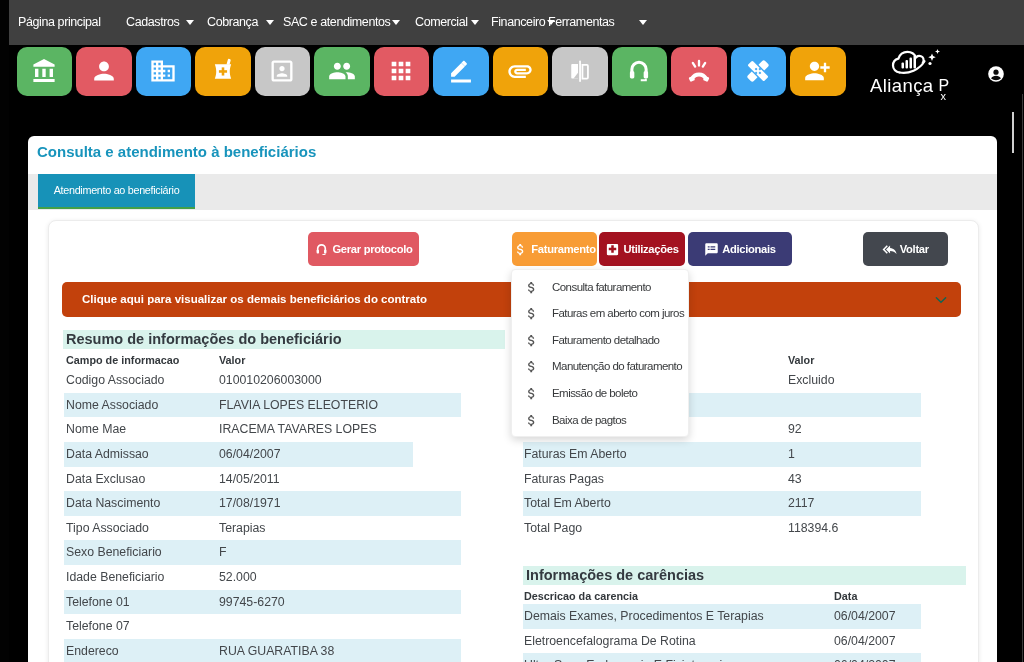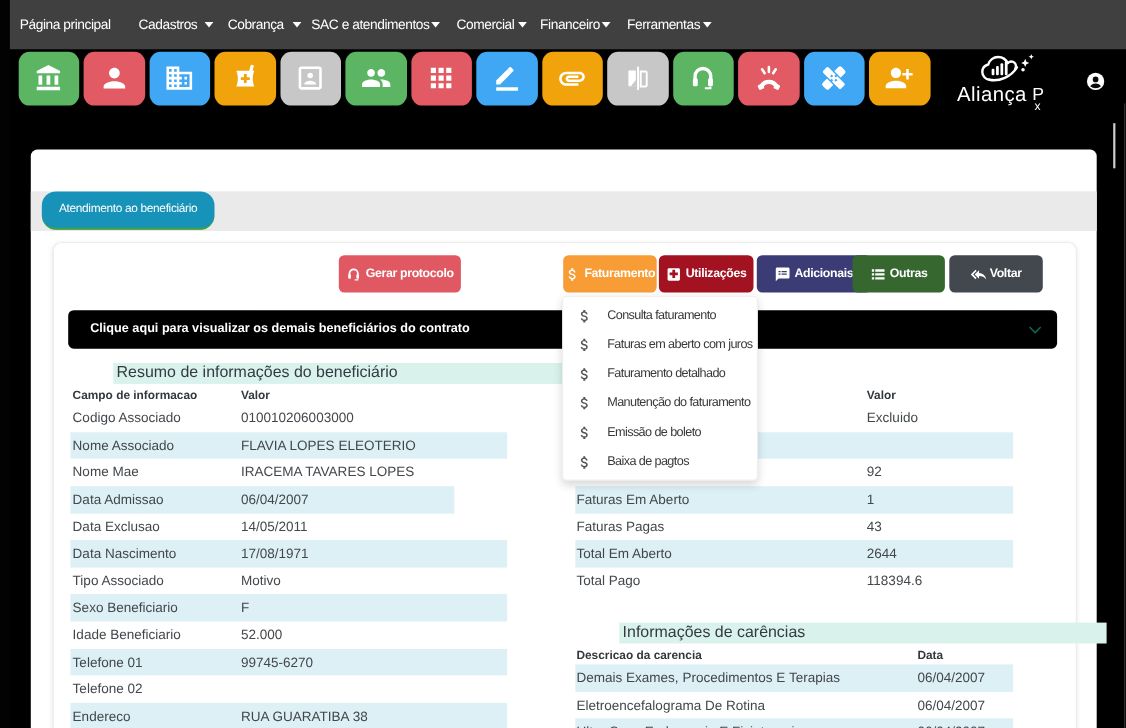--- a/index.html
+++ b/index.html
@@ -19,32 +19,32 @@
   .c-green{background:#5BB563;}
   .c-red{background:#E25A63;}
   .c-blue{background:#3FA7F3;}
   .c-orange{background:#F0A30A;}
   .c-gray{background:#C7C7C7;}
   
   #page{left:28px;top:135.5px;width:968.5px;height:526.5px;background:#fff;border-radius:6px 6px 0 0;}
   #ptitle{left:9px;top:7px;font-size:15px;font-weight:bold;color:#1894BC;}
   #tabband{left:0;top:38px;width:968.5px;height:36px;background:#EAEAEA;}
   #tabactive{left:10px;top:0;width:157px;height:33.5px;background:#1792B8;border-bottom:2.5px solid #43A047;
-             color:#fff;font-size:10.8px;letter-spacing:-0.3px;display:flex;align-items:center;justify-content:center;border-radius:13px;}
+             color:#fff;font-size:10.8px;letter-spacing:-0.3px;display:flex;align-items:center;justify-content:center;}
   
   #card{left:20px;top:84px;width:929px;height:600px;background:#fff;border:1px solid #ECECEC;
         border-radius:8px;box-shadow:0 1px 5px rgba(0,0,0,.09);}
   .actbtn{position:absolute;top:11.5px;height:34px;border-radius:5px;color:#fff;font-size:11.2px;letter-spacing:-0.3px;
           font-weight:bold;display:flex;align-items:center;justify-content:center;gap:3px;box-sizing:border-box;white-space:nowrap;}
   .actbtn svg{width:15px;height:15px;}
-  #greenbar{left:13px;top:61px;width:899px;height:35px;background:#000000;border-radius:5px;color:#fff;}
+  #greenbar{left:13px;top:61px;width:899px;height:35px;background:#c2410c;border-radius:5px;color:#fff;}
   #greenbar .t{position:absolute;left:20px;top:0;height:35px;line-height:35px;font-size:11.5px;font-weight:bold;}
   
   .mintbar{position:absolute;height:18.5px;background:#D9F3EC;color:#343A40;font-size:14.5px;
-           font-weight:normal;line-height:18.5px;white-space:nowrap;margin-left:40px;}
+           font-weight:bold;line-height:18.5px;white-space:nowrap;}
   .thead{position:absolute;font-size:10.8px;font-weight:bold;color:#33383C;white-space:nowrap;}
   .trow{position:absolute;height:24.6px;font-size:12.3px;color:#43474B;white-space:nowrap;}
   .trow .lab{position:absolute;top:0;height:24.6px;line-height:24.6px;}
   .trow .val{position:absolute;top:0;height:24.6px;line-height:24.6px;}
   .blue{background:#DDF0F6;}
   
   #menu{left:483px;top:133px;width:176px;height:166.5px;background:#fff;border:1px solid #EFEFEF;
         border-radius:4px;box-shadow:0 3px 9px rgba(0,0,0,.16);z-index:50;}
   .mitem{position:absolute;left:0;width:176px;height:26.6px;padding-left:30px;}
   .mitem svg{position:absolute;left:12px;top:6px;width:15px;height:15px;}
@@ -155,21 +155,21 @@
   <span class="nav-item" style="left:126px">Cadastros</span>
     <span class="caret" style="left:186px"></span>
   <span class="nav-item" style="left:207px">Cobrança</span>
     <span class="caret" style="left:266px"></span>
   <span class="nav-item" style="left:283px">SAC e atendimentos</span>
     <span class="caret" style="left:391.5px"></span>
   <span class="nav-item" style="left:415px">Comercial</span>
     <span class="caret" style="left:470.5px"></span>
   <span class="nav-item" style="left:491px">Financeiro</span>
     <span class="caret" style="left:546.5px"></span>
-  <span class="nav-item" style="left:570px">Ferramentas</span>
+  <span class="nav-item" style="left:548px">Ferramentas</span>
     <span class="caret" style="left:638.5px"></span>
 </div>
 
 <div id="iconbar" class="abs">
   <div class="ibtn c-green" style="left:16.5px">
       <svg viewBox="0 0 24 24">
         <use href="#ic-bank"></use>
       </svg>
     </div>
   <div class="ibtn c-red" style="left:76px">
@@ -262,20 +262,21 @@
     </svg>
   </div>
   <div class="abs" style="left:986px;top:19px;width:20px;height:20px">
     <svg width="20" height="20" viewBox="0 0 24 24">
         <use href="#ic-acct"></use>
       </svg>
   </div>
 </div>
 
 <div id="page" class="abs">
+  <div id="ptitle" class="abs">Consulta e atendimento à beneficiários</div>
   <div id="tabband" class="abs">
       <div id="tabactive" class="abs">Atendimento ao beneficiário</div>
     </div>
 
   <div id="card" class="abs">
 
     <div class="actbtn" style="left:259px;width:111px;background:#E05962">
       <svg viewBox="0 0 24 24">
           <use href="#ic-headset"></use>
         </svg>
@@ -291,26 +292,20 @@
       <svg viewBox="0 0 24 24">
           <use href="#ic-hosp"></use>
         </svg>
         <span>Utilizações</span>
       </div>
     <div class="actbtn" style="left:639px;width:104px;background:#3B3B75">
       <svg viewBox="0 0 24 24">
           <use href="#ic-chat"></use>
         </svg>
         <span>Adicionais</span>
-      </div>
-    <div class="actbtn" style="left:726px;width:84px;background:#35672F">
-      <svg viewBox="0 0 24 24">
-          <use href="#ic-rows"></use>
-        </svg>
-        <span>Outras</span>
       </div>
     <div class="actbtn" style="left:814px;width:84.5px;background:#43474E">
       <svg viewBox="0 0 26 24">
           <use href="#ic-back"></use>
         </svg>
         <span>Voltar</span>
       </div>
 
     <div id="greenbar" class="abs">
       <span class="t">Clique aqui para visualizar os demais beneficiários do contrato</span>
@@ -340,36 +335,36 @@
     <div class="trow" style="left:15px;top:246.1px;width:396.5px">
         <span class="lab" style="left:2px">Data Exclusao</span>
         <span class="val" style="left:155px">14/05/2011</span>
       </div>
     <div class="trow blue" style="left:15px;top:270.7px;width:396.5px">
         <span class="lab" style="left:2px">Data Nascimento</span>
         <span class="val" style="left:155px">17/08/1971</span>
       </div>
     <div class="trow" style="left:15px;top:295.3px;width:396.5px">
         <span class="lab" style="left:2px">Tipo Associado</span>
-        <span class="val" style="left:155px">Motivo</span>
+        <span class="val" style="left:155px">Terapias</span>
       </div>
     <div class="trow blue" style="left:15px;top:319.9px;width:396.5px">
         <span class="lab" style="left:2px">Sexo Beneficiario</span>
         <span class="val" style="left:155px">F</span>
       </div>
     <div class="trow" style="left:15px;top:344.5px;width:396.5px">
         <span class="lab" style="left:2px">Idade Beneficiario</span>
         <span class="val" style="left:155px">52.000</span>
       </div>
     <div class="trow blue" style="left:15px;top:369.1px;width:396.5px">
         <span class="lab" style="left:2px">Telefone 01</span>
         <span class="val" style="left:155px">99745-6270</span>
       </div>
     <div class="trow" style="left:15px;top:393.7px;width:396.5px">
-        <span class="lab" style="left:2px">Telefone 02</span>
+        <span class="lab" style="left:2px">Telefone 07</span>
       </div>
     <div class="trow blue" style="left:15px;top:418.3px;width:396.5px">
         <span class="lab" style="left:2px">Endereco</span>
         <span class="val" style="left:155px">RUA GUARATIBA 38</span>
       </div>
 
     <div class="thead" style="left:475px;top:130.5px;width:445px;height:19px;line-height:19px">Campo de informacao<span style="position:absolute;left:264px">Valor</span></div>
     <div class="trow" style="left:474px;top:147.7px;width:397.5px">
         <span class="lab" style="left:1px">Situacao</span>
         <span class="val" style="left:265px">Excluido</span>
@@ -384,21 +379,21 @@
     <div class="trow blue" style="left:474px;top:221.5px;width:397.5px">
         <span class="lab" style="left:1px">Faturas Em Aberto</span>
         <span class="val" style="left:265px">1</span>
       </div>
     <div class="trow" style="left:474px;top:246.1px;width:397.5px">
         <span class="lab" style="left:1px">Faturas Pagas</span>
         <span class="val" style="left:265px">43</span>
       </div>
     <div class="trow blue" style="left:474px;top:270.7px;width:397.5px">
         <span class="lab" style="left:1px">Total Em Aberto</span>
-        <span class="val" style="left:265px">2644</span>
+        <span class="val" style="left:265px">2117</span>
       </div>
     <div class="trow" style="left:474px;top:295.3px;width:397.5px">
         <span class="lab" style="left:1px">Total Pago</span>
         <span class="val" style="left:265px">118394.6</span>
       </div>
 
     <div class="mintbar" style="left:474px;top:345.5px;width:443px"><span style="margin-left:3px">Informações de carências</span></div>
     <div class="thead" style="left:475px;top:366.5px;width:445px;height:19px;line-height:19px">Descricao da carencia<span style="position:absolute;left:310px">Data</span></div>
     <div class="trow blue" style="left:474px;top:383.5px;width:397.5px">
         <span class="lab" style="left:1px">Demais Exames, Procedimentos E Terapias</span>

